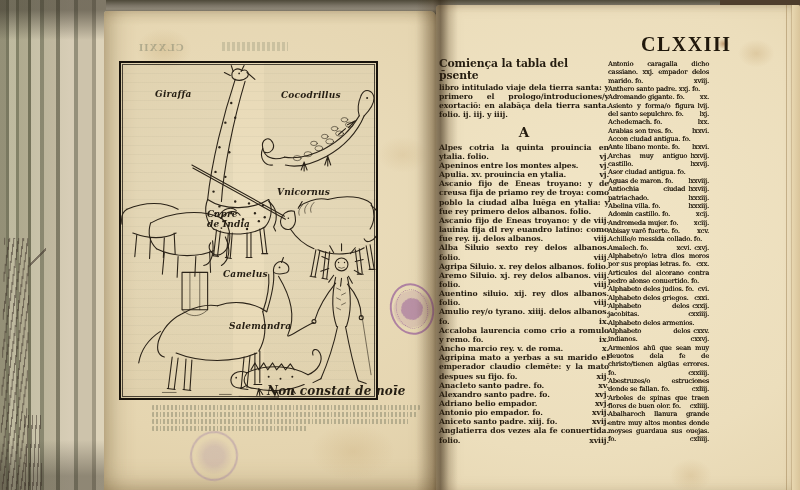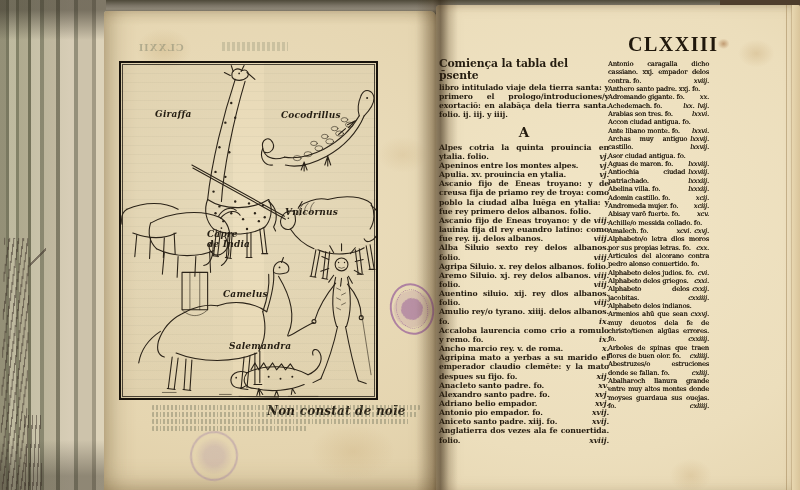--- a/index.html
+++ b/index.html
@@ -52,21 +52,21 @@
   .woodcut-frame { position:absolute; left:15px; top:50px; width:259px; height:339px;
     border:2.5px solid #17120b;
     background:
       linear-gradient(90deg, rgba(110,112,90,.05) 0 44%, transparent 44% 56%, rgba(110,112,90,.05) 56%),
       repeating-linear-gradient(0deg, rgba(110,112,90,.06) 0 1px, transparent 1px 9px); }
   .woodcut-frame::before { content:""; position:absolute; inset:1px; border:.8px solid rgba(23,18,11,.75); pointer-events:none; }
   .woodcut-frame svg { position:absolute; left:0; top:0; width:100%; height:100%; }
   .wc { stroke:#2b2318; stroke-width:1.1; fill:none; stroke-linecap:round; stroke-linejoin:round; }
   .wc-thin { stroke:#2b2318; stroke-width:.6; fill:none; stroke-linecap:round; }
   .wc-fill { fill:#2b2318; stroke:none; }
-  .wlabel { position:absolute; font:italic 700 9px "DejaVu Serif", serif; color:#241d12; letter-spacing:.2px; white-space:nowrap;margin-top:20px; }
+  .wlabel { position:absolute; font:italic 700 9px "DejaVu Serif", serif; color:#241d12; letter-spacing:.2px; white-space:nowrap; }
   .lbl-goats { white-space:normal; width:44px; line-height:10px; }
   .lbl-caption { font-size:12px; }
   .stamp-oval { position:absolute; left:286px; top:272px; width:44px; height:52px;
     border:2.5px solid rgba(128,58,145,.55); border-radius:50%; transform:rotate(-14deg);
     background:radial-gradient(circle at 50% 50%, rgba(128,58,145,.45) 0 34%, rgba(128,58,145,.12) 35% 58%, transparent 60%); }
   .stamp-oval::before { content:""; position:absolute; inset:4px; border:1px dotted rgba(128,58,145,.45); border-radius:50%; }
   .bleed-lines { position:absolute; left:48px; top:394px; width:268px; }
   .bleed-lines > div { height:4.5px; margin-bottom:2.6px; border-radius:1px;
     background:repeating-linear-gradient(90deg, rgba(104,108,86,.38) 0 1.8px, transparent 1.8px 3.8px);
     filter:blur(.35px); }
@@ -83,32 +83,32 @@
       radial-gradient(30px 24px at 70% 97%, rgba(180,140,80,.2), transparent 70%),
       radial-gradient(8px 7px at 79% 8%, rgba(150,90,40,.5), transparent 75%),
       radial-gradient(500px 420px at 40% 45%, #f1e5c6 0%, #ecdebc 55%, #e1cfa7 100%);
     box-shadow: inset 14px 0 20px -10px rgba(95,70,35,.5),
                 inset -10px 0 14px -8px rgba(120,95,55,.35),
                 inset 0 6px 10px -8px rgba(110,85,50,.4); }
   .right-edge-lines { position:absolute; right:8px; top:0; bottom:0; width:6px;
     border-left:1px solid rgba(150,120,75,.45); border-right:1px solid rgba(150,120,75,.3); }
   .right-edge-strip { position:absolute; right:0; top:0; bottom:0; width:8px;
     background:linear-gradient(90deg,#e8d7b0,#d9c49a); border-radius:0 2px 0 0; }
-  .folio-header { position:absolute; left:192px; top:28px;
+  .folio-header { position:absolute; left:205px; top:28px;
     font:700 20px "Liberation Serif", serif; letter-spacing:1.5px; color:#20180c;text-align:center; }
   .col-a { position:absolute; left:3px; top:53px; width:170px;
     font-size:7.7px; line-height:9.15px; font-weight:700; letter-spacing:-.1px; }
   .heading-title { font-size:10.8px; line-height:12px; margin-bottom:1px; }
   .heading-body { text-align:justify; }
   .section-letter { text-align:center; font-size:13.5px; line-height:14px; margin:5px 0 4px; }
   .col-b { position:absolute; left:172px; top:55px; width:101px;
     font-size:6.6px; line-height:8.35px; font-weight:400; letter-spacing:-.1px;
     text-shadow:.25px 0 0 #241c10; }
   .entry { text-align:justify; }
-  .entry .n { float:right; padding-left:3px;font-style:italic; }
+  .entry .n { float:right; padding-left:3px; }
   .entry::after { content:""; display:block; clear:none; }
 
   .gutter-shadow { position:absolute; left:416px; top:0; width:42px; height:490px; pointer-events:none;
     background:linear-gradient(90deg, rgba(70,50,25,0) 0%, rgba(74,54,28,.26) 40%,
       rgba(46,32,15,.5) 58%, rgba(74,54,28,.18) 78%, rgba(0,0,0,0) 100%); }
 </style>
 </head>
 <body>
 
 <div>
@@ -277,21 +277,21 @@
           <g class="wc-fill">
               <circle cx="150" cy="318" r="1"></circle>
               <circle cx="162" cy="320" r="1"></circle>
               <circle cx="174" cy="318" r="1"></circle>
             </g>
           <path class="wc-thin" d="M120,338 l40,1 M170,338 l30,0 M42,334 l14,0 M100,336 l12,0"></path>
         </g>
       </svg>
       <div class="wlabel" style="left:34px; top:26px">Giraffa</div>
       <div class="wlabel" style="left:160px; top:27px">Cocodrillus</div>
-      <div class="wlabel" style="left:164px; top:124px">Vnicornus</div>
+      <div class="wlabel" style="left:156px; top:124px">Vnicornus</div>
       <div class="wlabel lbl-goats" style="left:86px; top:146px">Capre de India</div>
       <div class="wlabel" style="left:102px; top:206px">Camelus</div>
       <div class="wlabel" style="left:108px; top:258px">Salemandra</div>
       <div class="wlabel lbl-caption" style="left:146px; top:321px">Non constat de noīe</div>
     </div>
 
     <div class="stamp-oval"></div>
     <div class="bleed-lines">
       <div class="bl-1"></div>
         <div class="bl-2"></div>
@@ -404,36 +404,40 @@
             <span>Anglatierra dos vezes ala fe conuertida. folio.</span>
             <span class="n">xviij.</span>
           </div>
         </div>
     </div>
 
     <div class="col-b">
       <div>
 
           <div class="entry">
-            <span>Antonio caragalla dicho cassiano. xxj. empador delos contra. fo.</span>
+            <span>Antonio caragalla dicho cassiano. xxj. empador delos marido. fo.</span>
             <span class="n">xviij.</span>
           </div>
 
 
           <div class="entry">
             <span>Anthero santo padre. xxj. fo.</span>
             <span class="n">xx.</span>
           </div>
 
 
           <div class="entry">
             <span>Adromando gigante. fo.</span>
             <span class="n">lvij.</span>
           </div>
 
+          <div class="entry">
+            <span>Asiento y forma/o figura del santo sepulchro. fo.</span>
+            <span class="n">lxj.</span>
+          </div>
 
           <div class="entry">
             <span>Achedemach. fo.</span>
             <span class="n">lxx.</span>
           </div>
 
           <div class="entry">
             <span>Arabias son tres. fo.</span>
             <span class="n">lxxvi.</span>
           </div>
@@ -517,39 +521,43 @@
             <span>Alphabeto delos griegos.</span>
             <span class="n">cxxij.</span>
           </div>
 
 
           <div class="entry">
             <span>Alphabeto delos jacobitas.</span>
             <span class="n">cxxiiij.</span>
           </div>
 
+          <div class="entry">
+            <span>Alphabeto delos armenios.</span>
+            <span class="n">cxxv.</span>
+          </div>
 
           <div class="entry">
             <span>Alphabeto delos indianos.</span>
             <span class="n">cxxvj.</span>
           </div>
 
           <div class="entry">
             <span>Armenios ahū que sean muy deuotos dela fe de christo/tienen algūas errores. fo.</span>
             <span class="n">cxxiiij.</span>
           </div>
 
           <div class="entry">
+            <span>Abestruzes/o estruciones donde se fallan. fo.</span>
+            <span class="n">cxliij.</span>
+          </div>
+
+          <div class="entry">
             <span>Arboles de spinas que traen flores de buen olor. fo.</span>
             <span class="n">cxliiij.</span>
-          </div>
-
-          <div class="entry">
-            <span>Abestruzes/o estruciones donde se fallan. fo.</span>
-            <span class="n">cxliij.</span>
           </div>
 
           <div class="entry">
             <span>Abalharoch llanura grande entre muy altos montes donde moyses guardaua sus ouejas. fo.</span>
             <span class="n">cxliiij.</span>
           </div>
         </div>
 
     </div>
 

